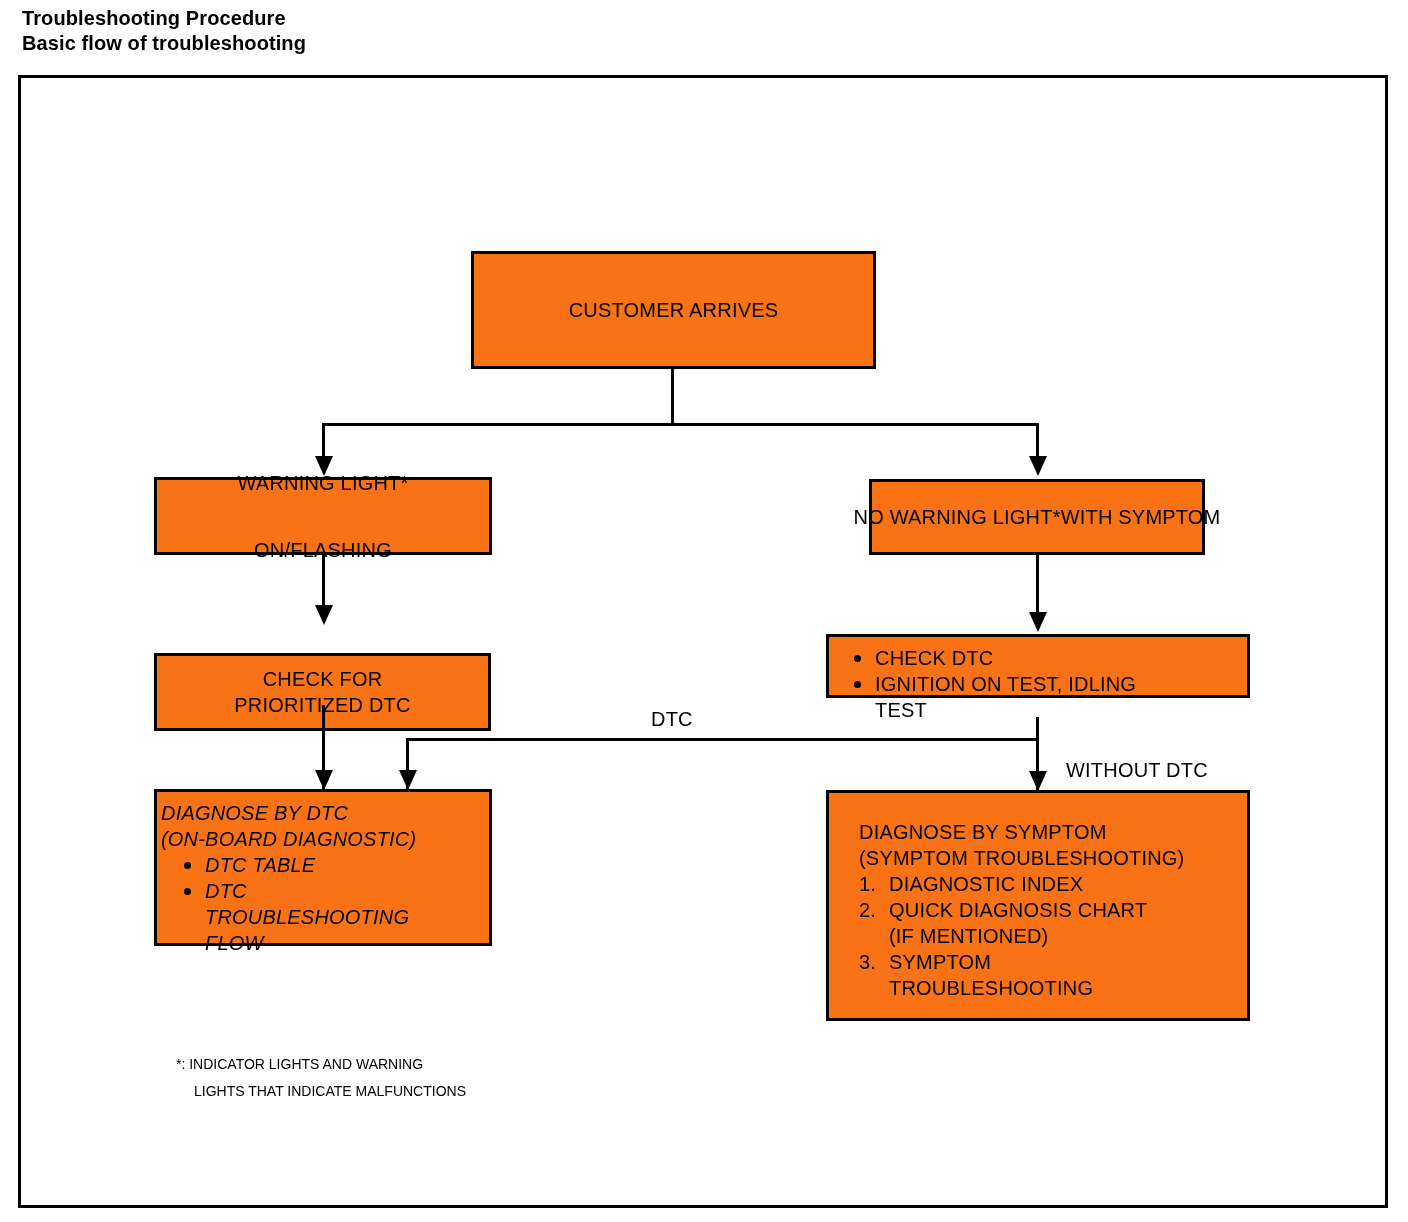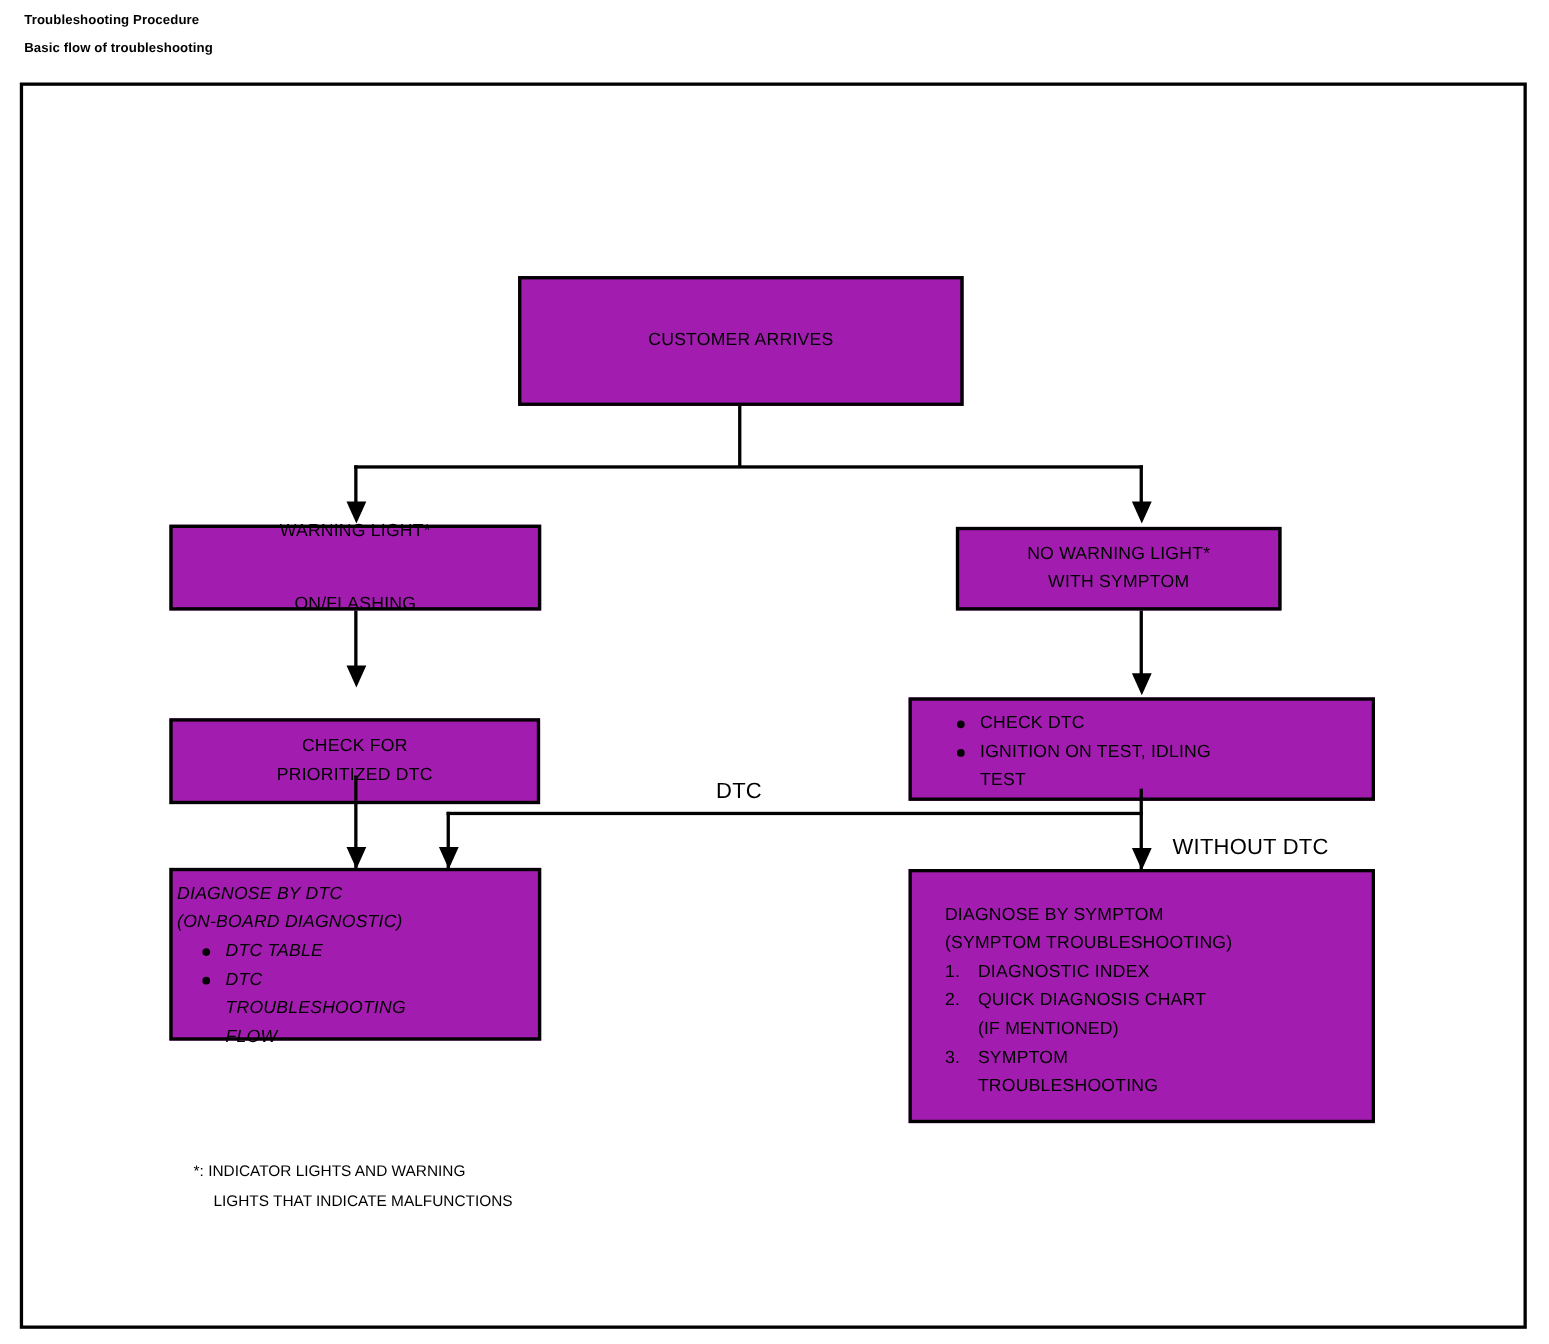--- a/index.html
+++ b/index.html
@@ -17,21 +17,21 @@
     height: 1222px;
     overflow: hidden;
     background: #ffffff;
   }
   
   #title-block {
     position: absolute;
     left: 22px;
     top: 6px;
     font-weight: bold;
-    font-size: 12px;
+    font-size: 20px;
     line-height: 25px;
     letter-spacing: 0.1px;
   }
   #title-block div { white-space: nowrap; }
 
   
   #frame {
     position: absolute;
     left: 18px;
     top: 75px;
@@ -40,22 +40,22 @@
     border: 3px solid #000000;
     box-sizing: border-box;
     background: #ffffff;
   }
 
   
   .node {
     position: absolute;
     border: 3px solid #000000;
     box-sizing: border-box;
-    background: #a21caf;
-    font-size: 16px;
+    background: #f97316;
+    font-size: 20px;
     line-height: 26px;
     letter-spacing: 0.2px;
   }
   .node.center {
     display: flex;
     align-items: center;
     justify-content: center;
     text-align: center;
   }
   .node.leftalign {
@@ -167,37 +167,37 @@
     <div class="vline" style="left:301px; top:345px; width:3px; height:36px;"></div>
     <div class="arrowhead" style="left:294px; top:378px;"></div>
     <div class="vline" style="left:1015px; top:345px; width:3px; height:36px;"></div>
     <div class="arrowhead" style="left:1008px; top:378px;"></div>
 
     <div class="node center" style="left:133px; top:399px; width:338px; height:78px; flex-direction:column;gap:41px;">
       <span class="line">WARNING LIGHT*</span>
       <span class="line">ON/FLASHING</span>
     </div>
 
-    <div class="node center" style="left:848px; top:401px; width:296px; height:76px; flex-direction:column;">
+    <div class="node center" style="left:848px; top:401px; width:336px; height:76px; flex-direction:row;">
       <span class="line">NO WARNING LIGHT*</span>
       <span class="line">WITH SYMPTOM</span>
     </div>
 
     <div class="vline" style="left:301px; top:477px; width:3px; height:53px;"></div>
     <div class="arrowhead" style="left:294px; top:527px;"></div>
 
     <div class="vline" style="left:1015px; top:477px; width:3px; height:60px;"></div>
     <div class="arrowhead" style="left:1008px; top:534px;"></div>
 
     <div class="node center" style="left:133px; top:549px; width:337px; height:78px; flex-direction:column;margin-top:26px;">
       <span class="line">CHECK FOR</span>
       <span class="line">PRIORITIZED DTC</span>
     </div>
 
-    <div class="node leftalign" style="left:805px; top:556px; width:424px; height:94px; padding-left:36px;">
+    <div class="node leftalign" style="left:805px; top:556px; width:424px; height:64px; padding-left:20px;">
       <ul class="bul">
         <li>CHECK DTC</li>
         <li>IGNITION ON TEST, IDLING
 TEST</li>
       </ul>
     </div>
 
     <div class="vline" style="left:301px; top:627px; width:3px; height:87px;"></div>
     <div class="arrowhead" style="left:294px; top:692px;"></div>
 

